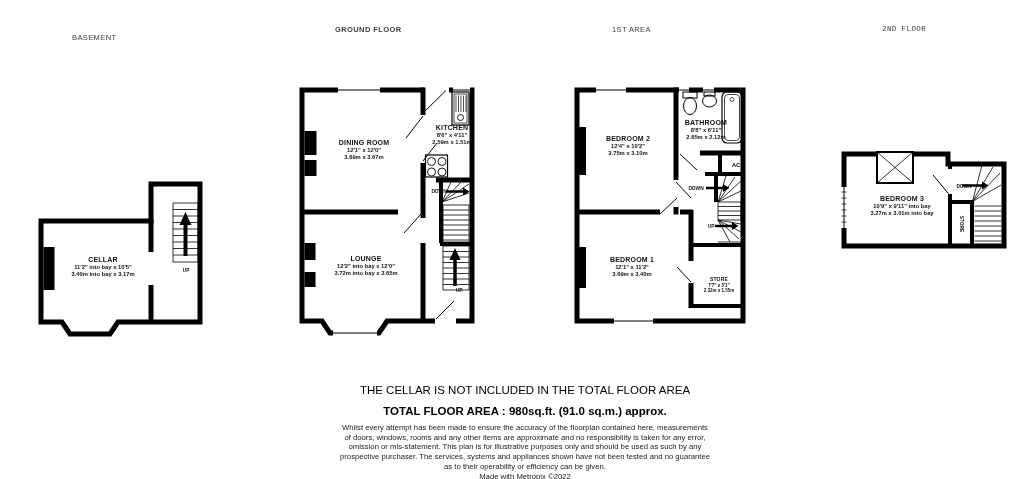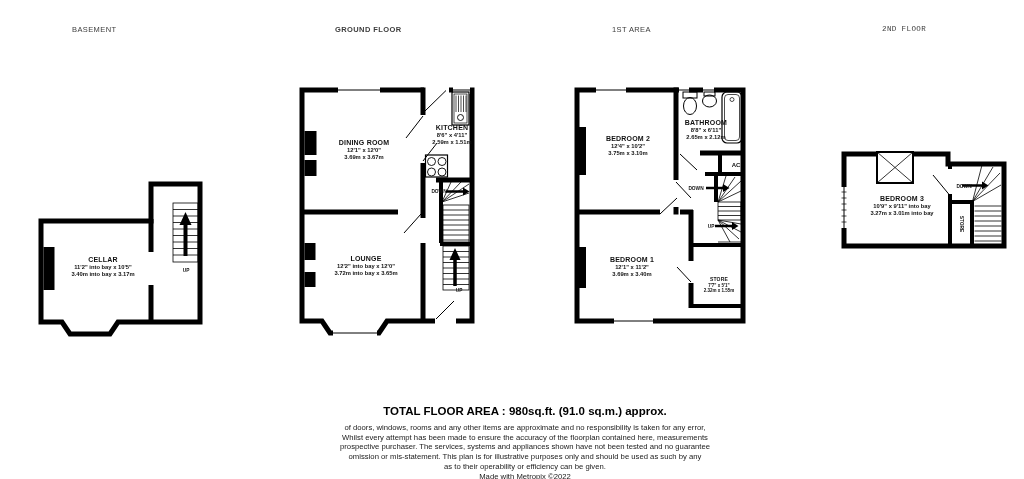--- a/index.html
+++ b/index.html
@@ -20,21 +20,21 @@
   .footer-area{top:405px;font-size:11.5px;font-weight:bold;}
   .footer-disclaimer{position:absolute;left:525px;top:423px;transform:translateX(-50%);
       text-align:center;font-size:7.7px;line-height:9.7px;color:#1a1a1a;white-space:nowrap;}
 </style>
 </head>
 <body>
 
 <div id="page">
 
   <div>
-    <div class="floor-title" style="left:72px;">BASEMENT</div>
+    <div class="floor-title" style="left:72px;margin-top:8px;">BASEMENT</div>
     <svg class="plan-svg" style="left:30px;top:175px;" width="190" height="170" viewBox="0 0 190 170">
       <path d="M11 46 H121 V9 H170 V147 H88 L80 159 H40 L32 147 H11 Z" fill="#fff" stroke="#000" stroke-width="5"></path>
       <g stroke="#000" stroke-width="5">
         <line x1="121" y1="44" x2="121" y2="77"></line>
         <line x1="121" y1="110" x2="121" y2="149"></line>
       </g>
       <rect x="13.5" y="72" width="11" height="43" fill="#000"></rect>
       <g stroke="#000" stroke-width="0.8" fill="none">
         <rect x="143" y="28" width="25" height="59"></rect>
         <line x1="143" y1="34.5" x2="168" y2="34.5"></line>
@@ -317,23 +317,24 @@
     </svg>
     <div class="room-label" style="left:902px;top:195px;">
       <div class="room-name">BEDROOM 3</div>
       <div class="room-dims">10'9" x 9'11" into bay</div>
       <div class="room-dims">3.27m x 3.01m into bay</div>
     </div>
     <div class="stair-label" style="left:964px;top:186px;">DOWN</div>
     <div class="vstore-label" style="left:961px;top:224px;">STORE</div>
   </div>
 
+  <div class="footer-line footer-note">THE CELLAR IS NOT INCLUDED IN THE TOTAL FLOOR AREA</div>
   <div class="footer-line footer-area">TOTAL FLOOR AREA : 980sq.ft. (91.0 sq.m.) approx.</div>
   <div class="footer-disclaimer">
+    <div>Whilst every attempt has been made to ensure the accuracy of the floorplan contained here, measurements</div>
     <div>of doors, windows, rooms and any other items are approximate and no responsibility is taken for any error,</div>
-    <div>Whilst every attempt has been made to ensure the accuracy of the floorplan contained here, measurements</div>
+    <div>omission or mis-statement. This plan is for illustrative purposes only and should be used as such by any</div>
     <div>prospective purchaser. The services, systems and appliances shown have not been tested and no guarantee</div>
-    <div>omission or mis-statement. This plan is for illustrative purposes only and should be used as such by any</div>
     <div>as to their operability or efficiency can be given.</div>
     <div>Made with Metropix ©2022</div>
   </div>
 
 </div>
 
 </body></html>

